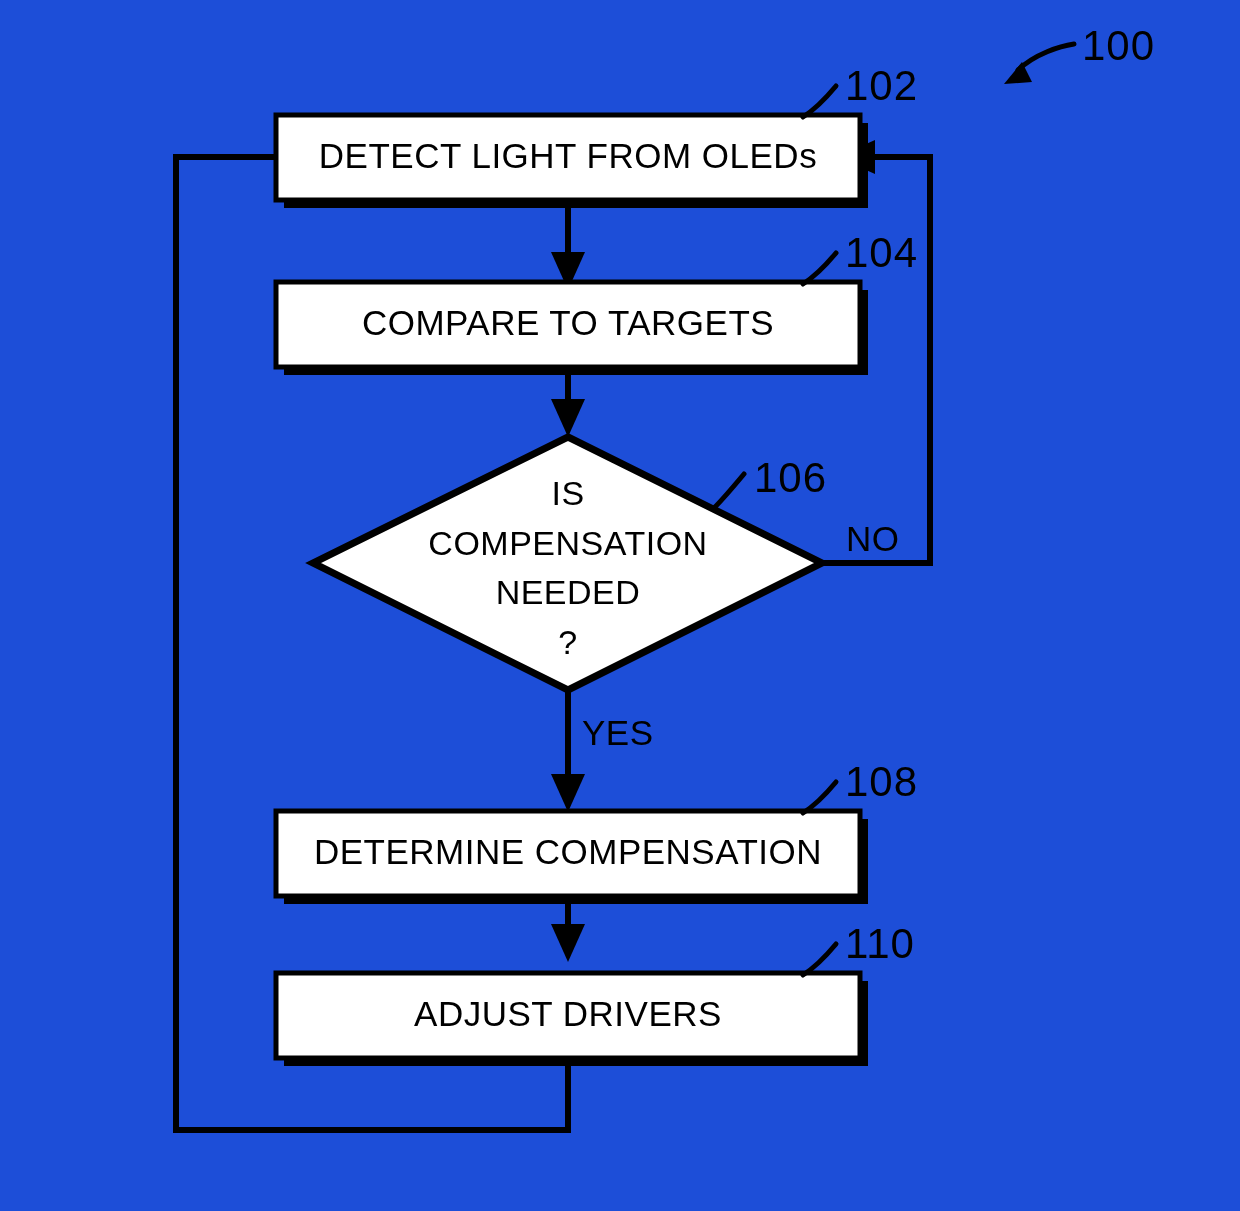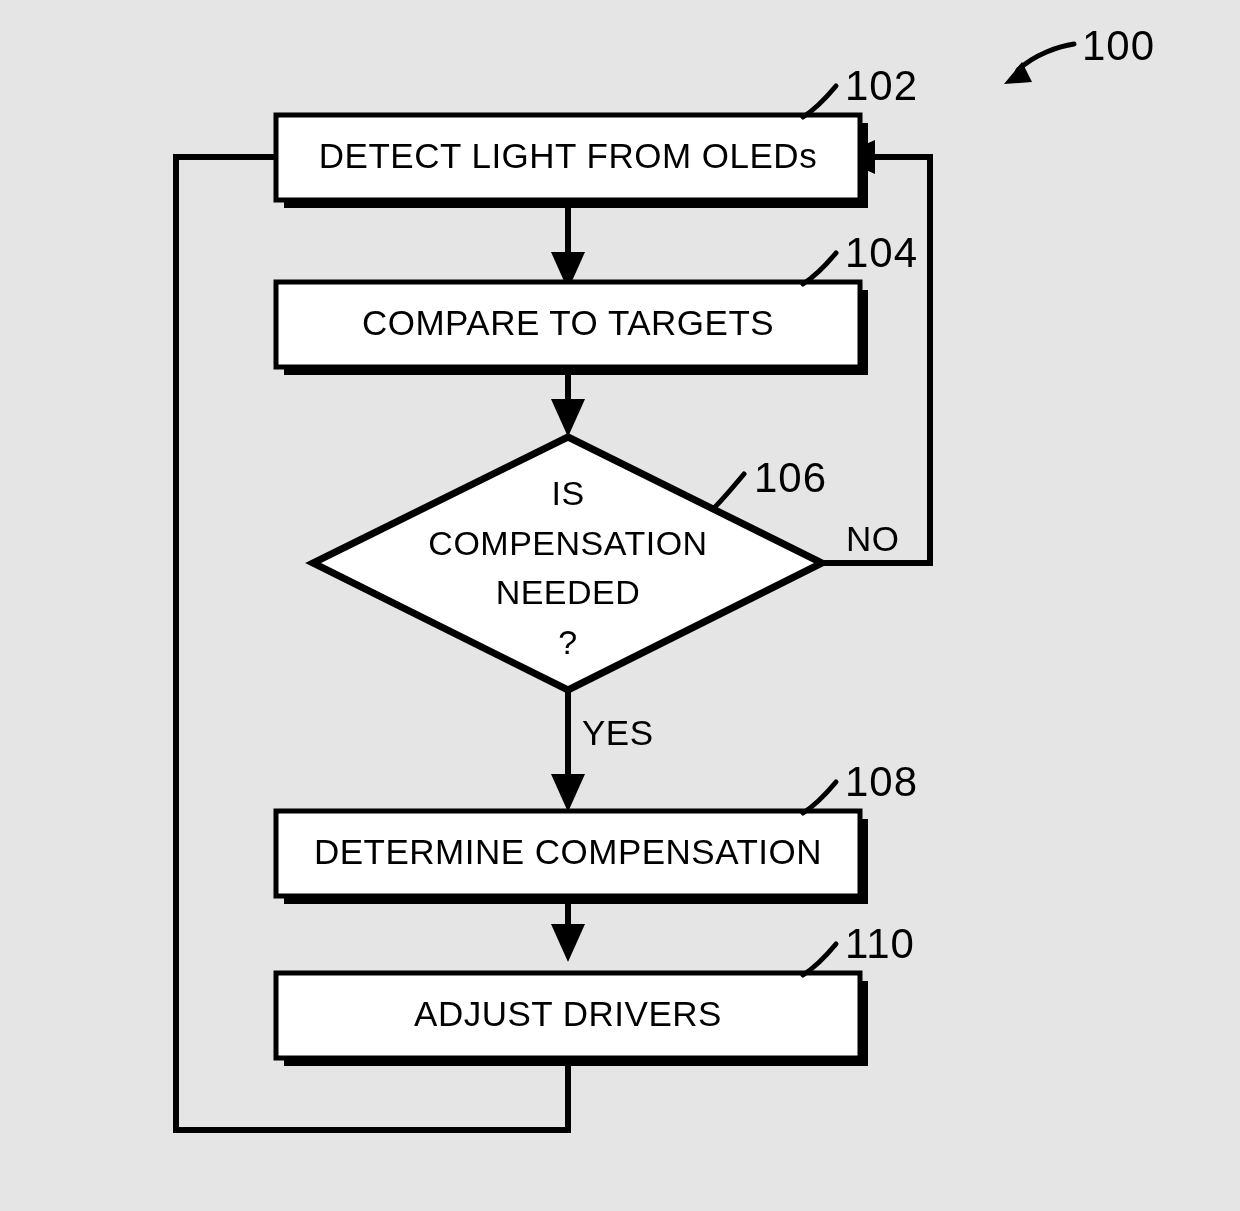--- a/index.html
+++ b/index.html
@@ -4,21 +4,21 @@
 <style>
   html, body {
     margin: 0;
     padding: 0;
     background: #ffffff;
   }
   #page {
     position: relative;
     width: 1240px;
     height: 1211px;
-    background: #e5e5e5;
+    background: #1d4ed8;
     overflow: hidden;
     font-family: "Liberation Sans", sans-serif;
   }
   #flow-svg {
     position: absolute;
     left: 0;
     top: 0;
     width: 1240px;
     height: 1211px;
   }

